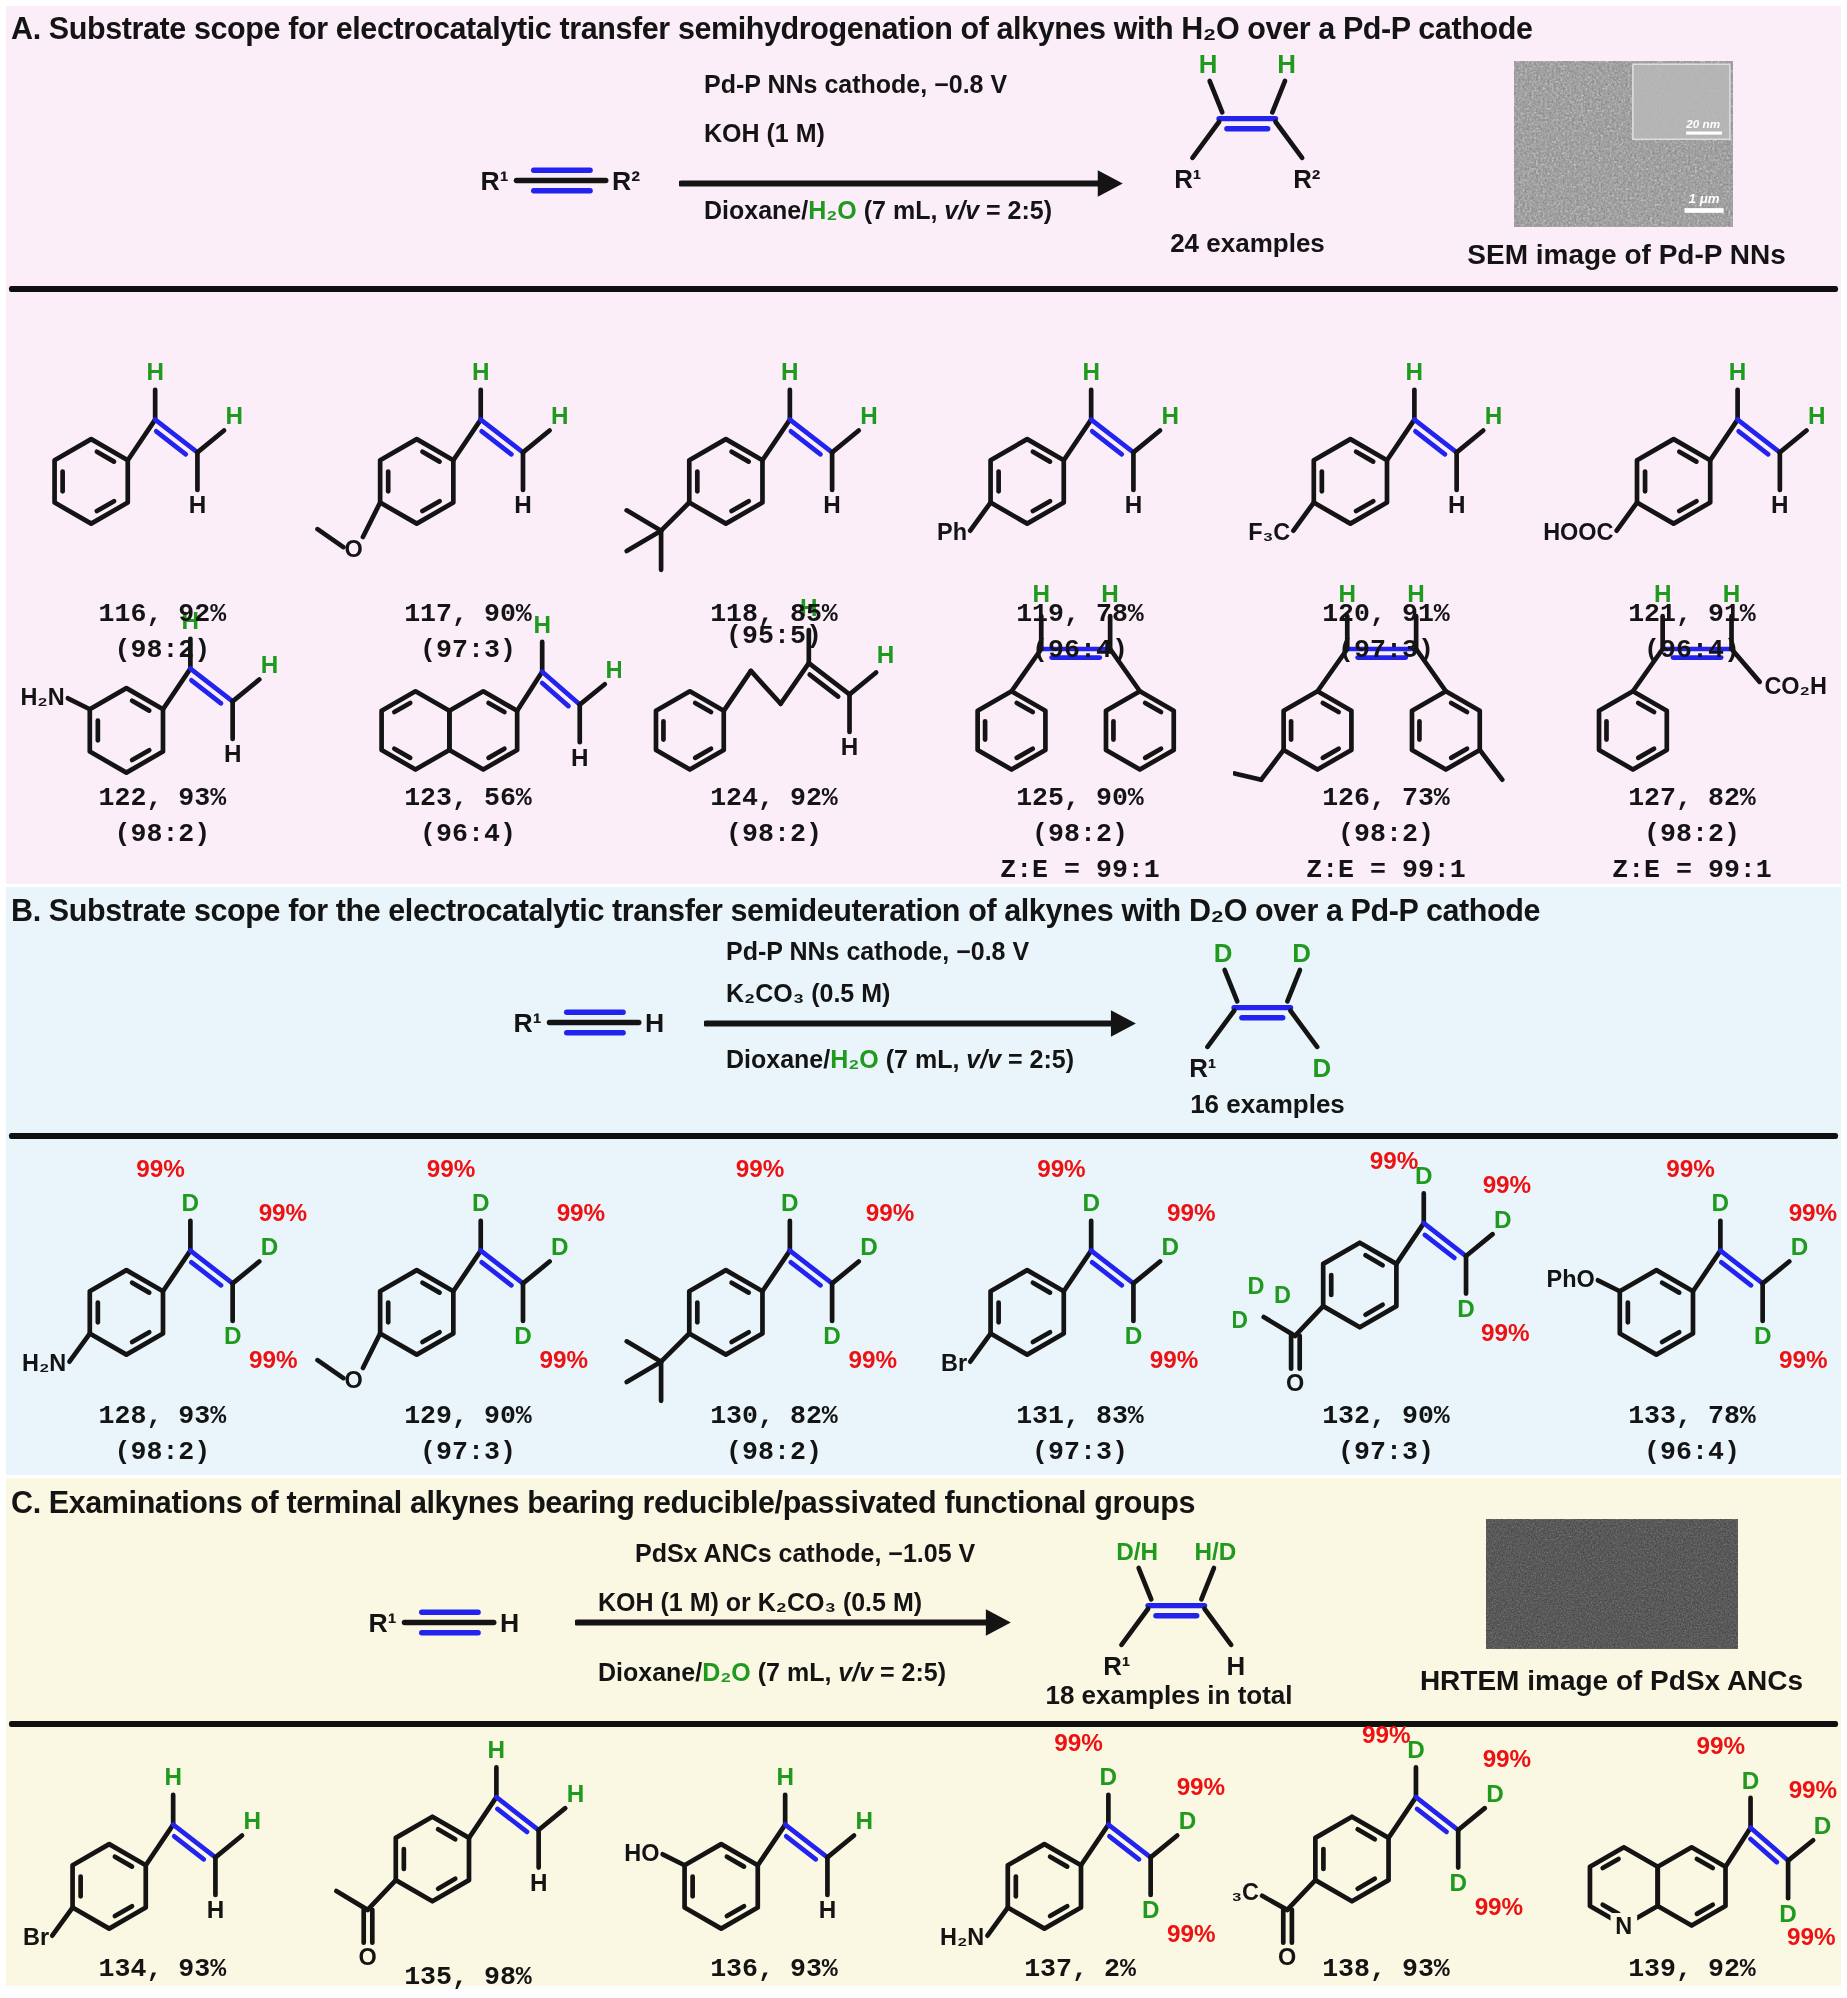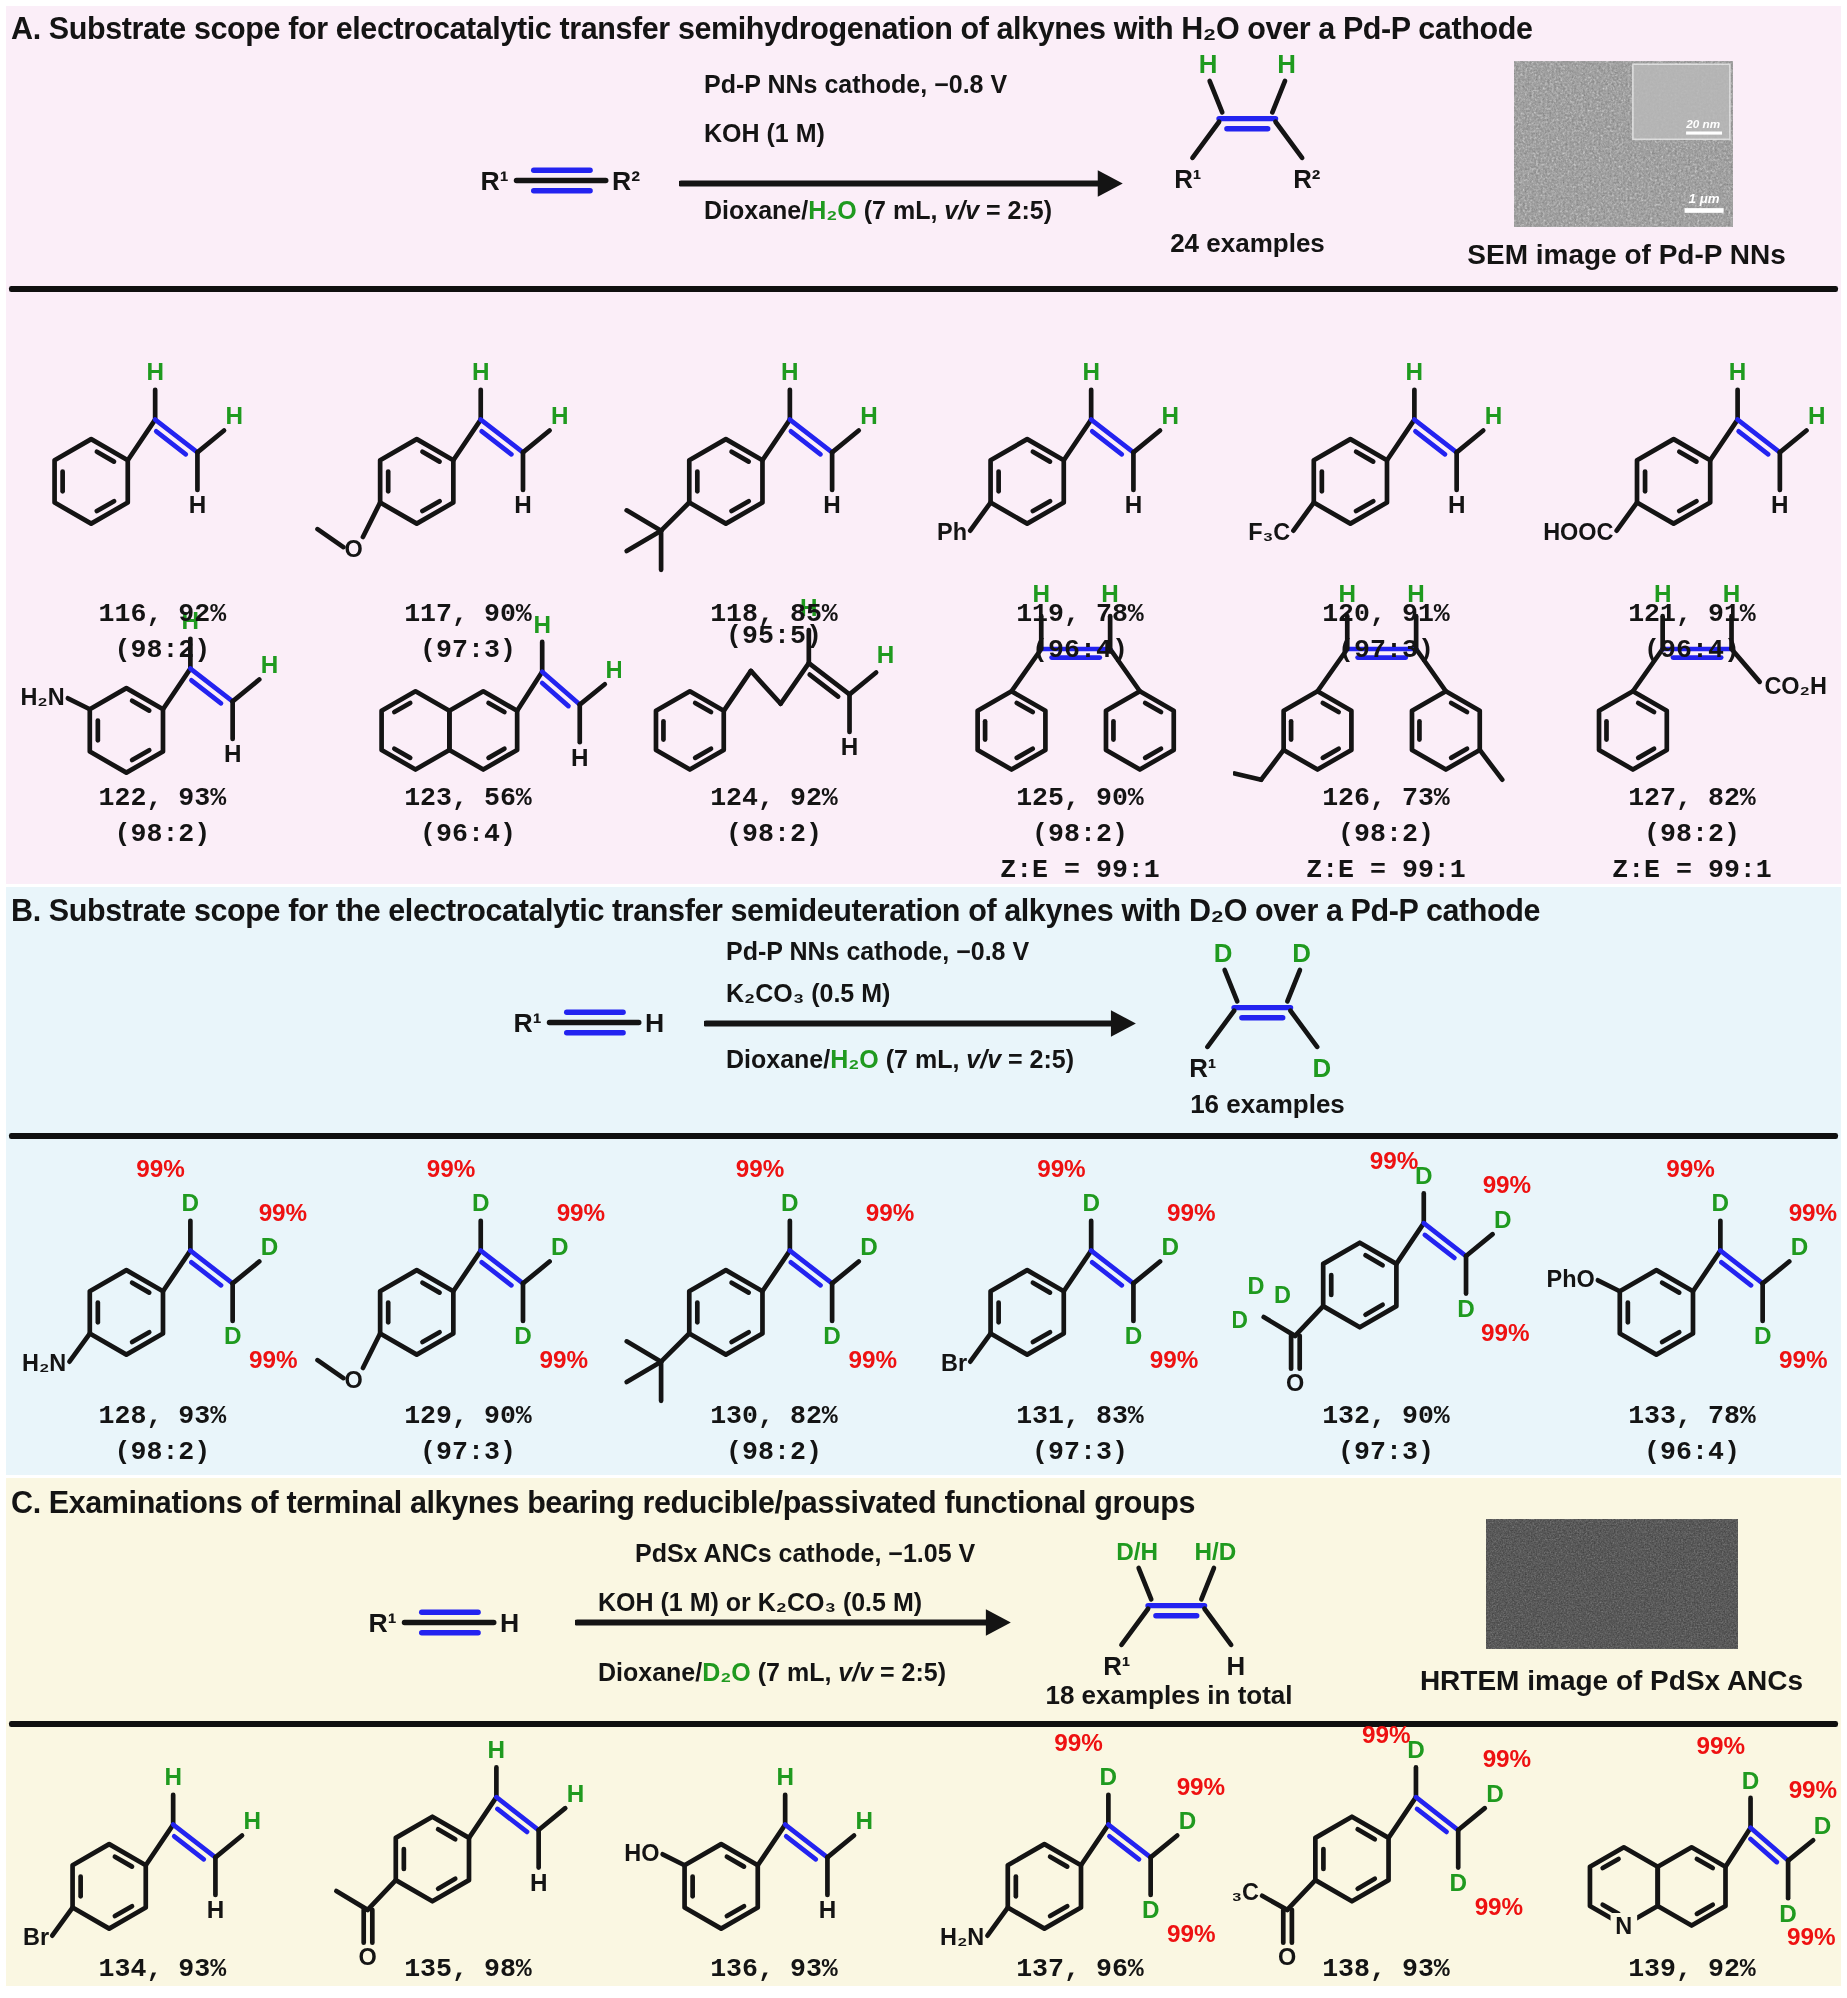--- a/index.html
+++ b/index.html
@@ -607,21 +607,21 @@
           <line x1="285.7653718043597" y1="143" x2="319.7653718043597" y2="115" stroke="#141414" stroke-width="6" stroke-linecap="round"></line>
           <text x="332.7653718043597" y="107" font-size="31" fill="#1f9a1f" text-anchor="middle">H</text>
           <line x1="285.7653718043597" y1="143" x2="285.7653718043597" y2="191" stroke="#141414" stroke-width="6" stroke-linecap="round"></line>
           <text x="285.7653718043597" y="221" font-size="31" fill="#141414" text-anchor="middle">H</text>
           <line x1="103.23462819564031" y1="207" x2="67.23462819564031" y2="245" stroke="#141414" stroke-width="6" stroke-linecap="round"></line>
           <line x1="62.23462819564031" y1="245" x2="62.23462819564031" y2="287" stroke="#141414" stroke-width="6" stroke-linecap="round"></line>
           <line x1="73.23462819564031" y1="245" x2="73.23462819564031" y2="287" stroke="#141414" stroke-width="6" stroke-linecap="round"></line>
           <text x="67.23462819564031" y="315" font-size="30" fill="#141414" text-anchor="middle">O</text>
           <line x1="67.23462819564031" y1="245" x2="27.234628195640312" y2="221" stroke="#141414" stroke-width="6" stroke-linecap="round"></line>
         </svg>
-        <div class="cap" style="top: 236px;">135, 98%</div>
+        <div class="cap" style="top: 244px;">135, 98%</div>
       </div>
       <div class="ccell" style="left: 621px; top: 1718px;">
         <svg viewBox="0 0 391 360" class="struct">
           <polygon points="174.7653718043597,188 128,161 81.23462819564031,188 81.23462819564031,242 127.99999999999999,269 174.7653718043597,242.00000000000003" fill="none" stroke="#141414" stroke-width="6" stroke-linejoin="round"></polygon>
           <line x1="157.18159200592044" y1="189.728" x2="135.29539800148012" y2="177.092" stroke="#141414" stroke-width="6" stroke-linecap="round"></line>
           <line x1="91.52300999259944" y1="202.364" x2="91.52300999259944" y2="227.636" stroke="#141414" stroke-width="6" stroke-linecap="round"></line>
           <line x1="135.2953980014801" y1="252.90800000000002" x2="157.18159200592044" y2="240.27200000000002" stroke="#141414" stroke-width="6" stroke-linecap="round"></line>
           <line x1="174.7653718043597" y1="188" x2="209.7653718043597" y2="136" stroke="#141414" stroke-width="6" stroke-linecap="round"></line>
           <line x1="209.7653718043597" y1="136" x2="209.7653718043597" y2="98" stroke="#141414" stroke-width="6" stroke-linecap="round"></line>
           <text x="209.7653718043597" y="86" font-size="31" fill="#1f9a1f" text-anchor="middle">H</text>
@@ -650,21 +650,21 @@
           <line x1="285.7653718043597" y1="178" x2="319.7653718043597" y2="150" stroke="#141414" stroke-width="6" stroke-linecap="round"></line>
           <text x="332.7653718043597" y="142" font-size="31" fill="#1f9a1f" text-anchor="middle">D</text>
           <line x1="285.7653718043597" y1="178" x2="285.7653718043597" y2="226" stroke="#141414" stroke-width="6" stroke-linecap="round"></line>
           <text x="285.7653718043597" y="256" font-size="31" fill="#1f9a1f" text-anchor="middle">D</text>
           <text x="193.7653718043597" y="42" font-size="31" fill="#ee1111" text-anchor="middle">99%</text>
           <text x="350" y="98" font-size="31" fill="#ee1111" text-anchor="middle">99%</text>
           <text x="337.7653718043597" y="286" font-size="31" fill="#ee1111" text-anchor="middle">99%</text>
           <line x1="103.23462819564031" y1="242" x2="77.23462819564031" y2="278" stroke="#141414" stroke-width="6" stroke-linecap="round"></line>
           <text x="73.23462819564031" y="290" font-size="30" fill="#141414" text-anchor="end">H₂N</text>
         </svg>
-        <div class="cap" style="top: 236px;">137, 96%</div>
+        <div class="cap" style="top: 236px;">137, 2%</div>
       </div>
       <div class="ccell" style="left: 1233px; top: 1718px;">
         <svg viewBox="0 0 391 360" class="struct">
           <polygon points="198.7653718043597,153 152,126 105.23462819564031,153 105.23462819564031,207 152,234 198.7653718043597,207.00000000000003" fill="none" stroke="#141414" stroke-width="6" stroke-linejoin="round"></polygon>
           <line x1="181.18159200592044" y1="154.728" x2="159.29539800148012" y2="142.092" stroke="#141414" stroke-width="6" stroke-linecap="round"></line>
           <line x1="115.52300999259944" y1="167.364" x2="115.52300999259944" y2="192.636" stroke="#141414" stroke-width="6" stroke-linecap="round"></line>
           <line x1="159.29539800148012" y1="217.908" x2="181.18159200592044" y2="205.27200000000002" stroke="#141414" stroke-width="6" stroke-linecap="round"></line>
           <line x1="198.7653718043597" y1="153" x2="233.7653718043597" y2="101" stroke="#141414" stroke-width="6" stroke-linecap="round"></line>
           <line x1="233.7653718043597" y1="101" x2="233.7653718043597" y2="63" stroke="#141414" stroke-width="6" stroke-linecap="round"></line>
           <text x="233.7653718043597" y="51" font-size="31" fill="#1f9a1f" text-anchor="middle">D</text>

